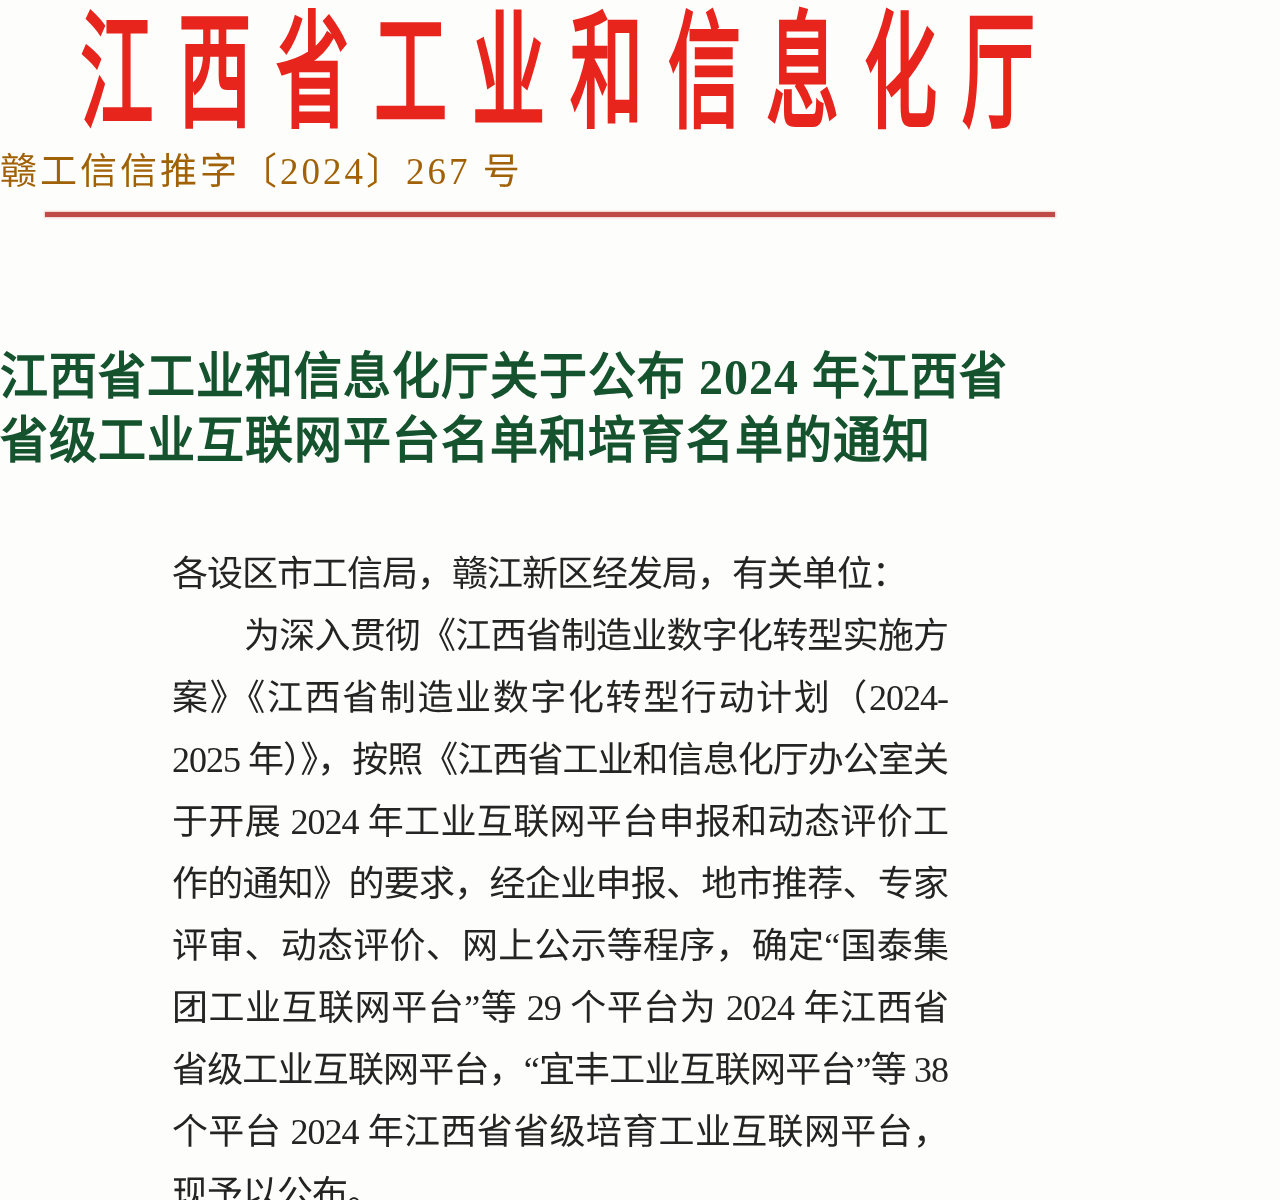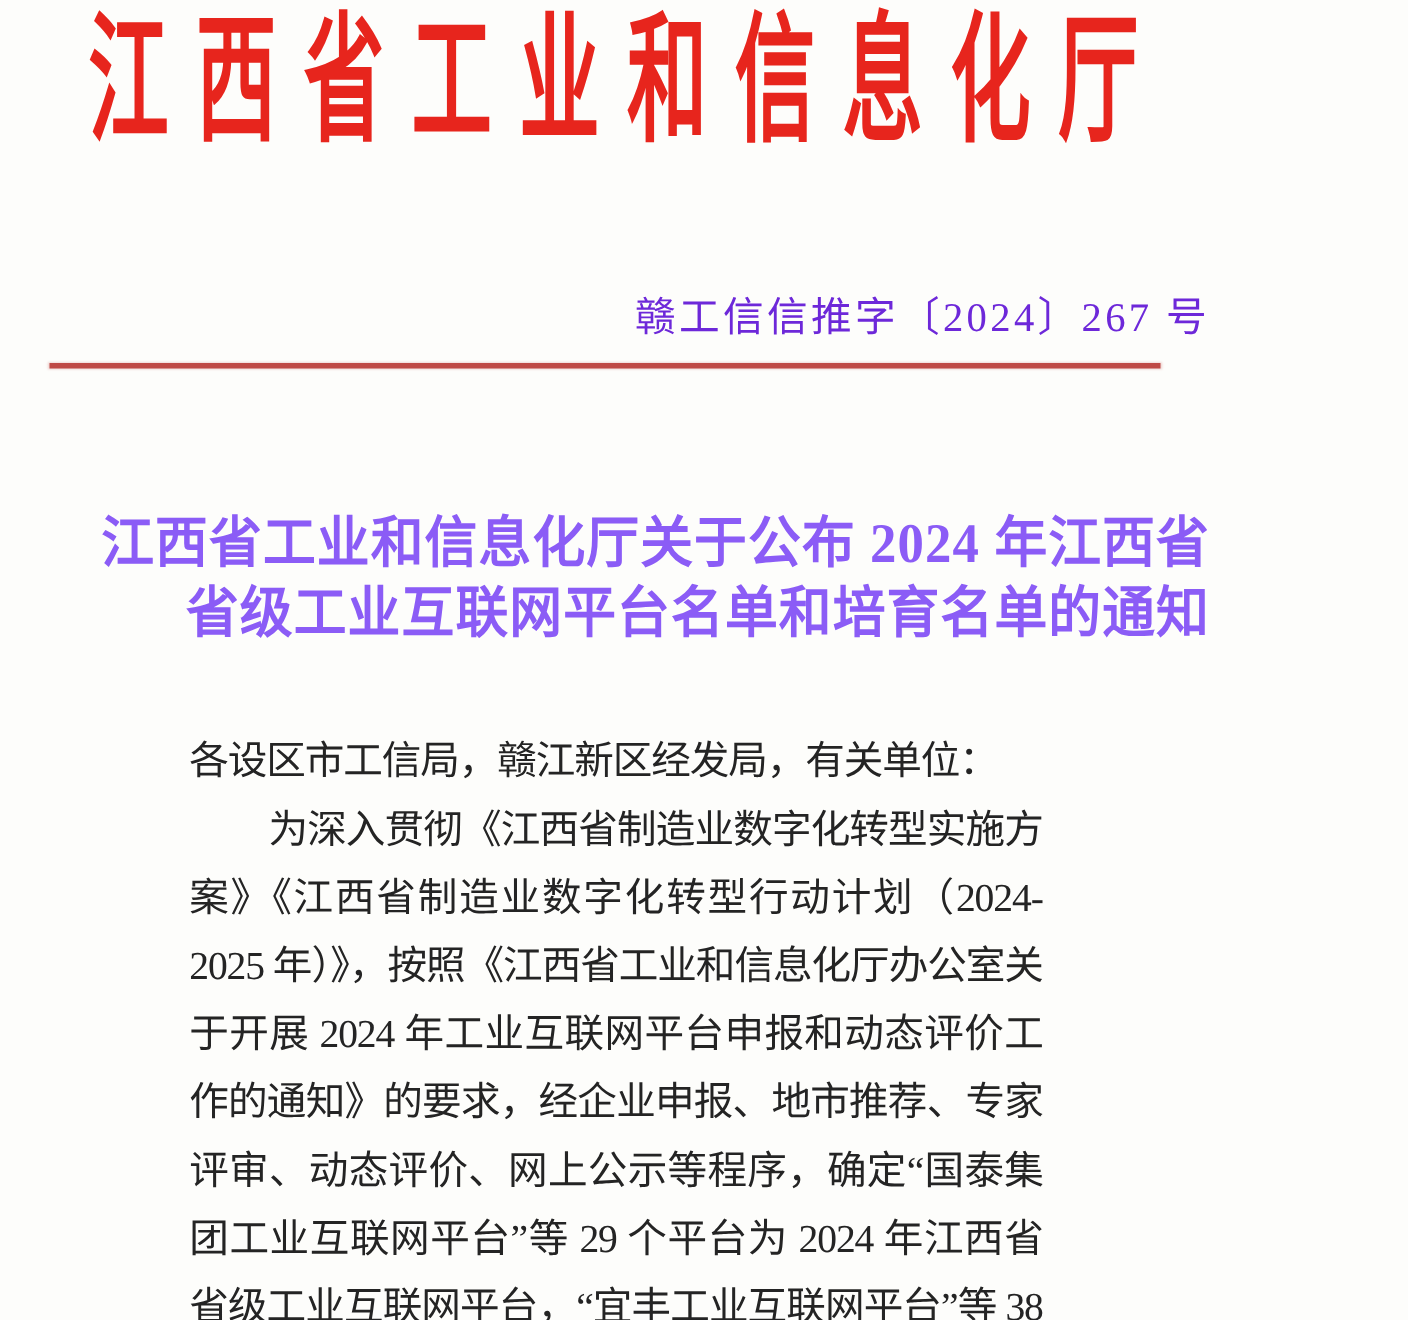--- a/index.html
+++ b/index.html
@@ -36,44 +36,43 @@
     color: var(--header-red);
     letter-spacing: 40px;
     white-space: nowrap;
     transform: scale(0.62, 1.08);
     transform-origin: center center;
     line-height: 1;
     margin-right: -40px; 
   }
   
   .doc-number {
-    margin-top: 118px;
-    text-align: right;
+    text-align: left;
     font-size: 37px;
     line-height: 44px;
     letter-spacing: 3px;
-    color: #6d28d9;
+    color: #a16207;
   }
   
   .red-rule {
     width: 1010px;
     height: 5px;
     background: var(--rule-red);
     box-shadow: 0 0 2px 1px rgba(191, 74, 70, 0.25);
     margin: 18px auto 0 auto;
   }
   
   .doc-title {
     margin-top: 128px;
-    text-align: right;
+    text-align: left;
     font-weight: bold;
     font-size: 48px;
     line-height: 64px;
     letter-spacing: 1px;
-    color: #8b5cf6;
+    color: #14532d;
   }
   .title-line { display: block; transform: scaleY(1.06); }
   
   .doc-body {
     margin-top: 70px;
     padding-left: 172px;
     padding-right: 152px;
     font-size: 36px;
     line-height: 62px;
     letter-spacing: -1px;

